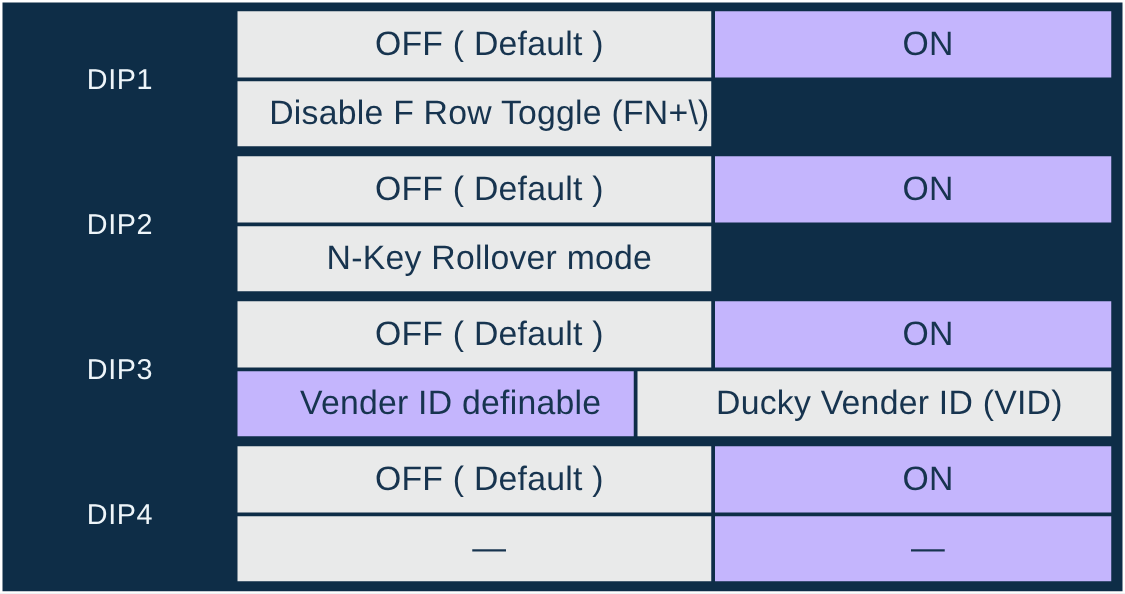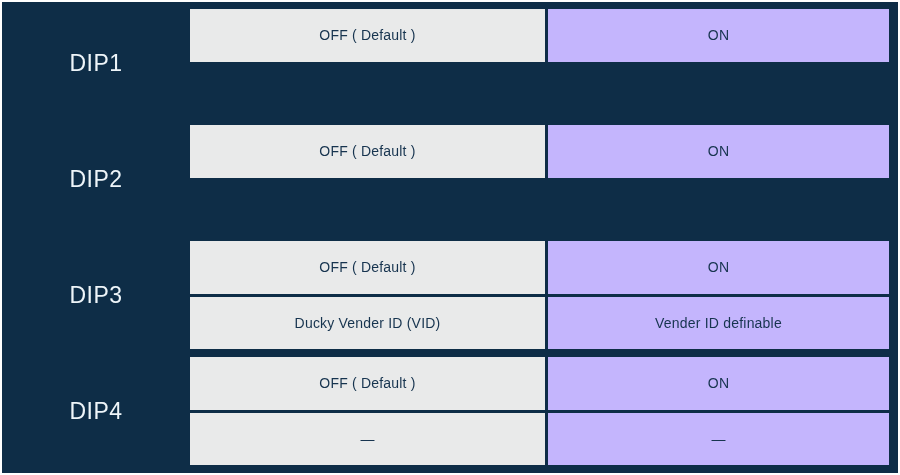--- a/index.html
+++ b/index.html
@@ -49,24 +49,25 @@
   .trow {
     flex: 1 1 0;
     display: flex;
     gap: 3px;
     min-height: 0;
   }
   .cell {
     display: flex;
     align-items: center;
     justify-content: center;
-    font-size: 14px;
+    font-size: 27px;
     color: #17344f;
     letter-spacing: 0.2px;
     white-space: nowrap;
+    padding-left: 24px;
   }
   .cell-left {
     width: 355px;
     flex: 0 0 355px;
     background: #e9eaea;
   }
   .cell-right {
     flex: 1 1 auto;
     background: #c4b5fd;
   }
@@ -77,46 +78,48 @@
 <div class="table-wrap">
 
   <section class="dip-group">
     <div class="dip-label">DIP1</div>
     <div class="group-rows">
       <div class="trow">
         <div class="cell cell-left">OFF ( Default )</div>
         <div class="cell cell-right">ON</div>
       </div>
       <div class="trow">
+        <div class="cell cell-left">Disable F Row Toggle (FN+\)</div>
       </div>
     </div>
   </section>
 
   <section class="dip-group">
     <div class="dip-label">DIP2</div>
     <div class="group-rows">
       <div class="trow">
         <div class="cell cell-left">OFF ( Default )</div>
         <div class="cell cell-right">ON</div>
       </div>
       <div class="trow">
+        <div class="cell cell-left">N-Key Rollover mode</div>
       </div>
     </div>
   </section>
 
   <section class="dip-group">
     <div class="dip-label">DIP3</div>
     <div class="group-rows">
       <div class="trow">
         <div class="cell cell-left">OFF ( Default )</div>
         <div class="cell cell-right">ON</div>
       </div>
       <div class="trow">
+        <div class="cell cell-right">Vender ID definable</div>
         <div class="cell cell-left">Ducky Vender ID (VID)</div>
-        <div class="cell cell-right">Vender ID definable</div>
       </div>
     </div>
   </section>
 
   <section class="dip-group">
     <div class="dip-label">DIP4</div>
     <div class="group-rows">
       <div class="trow">
         <div class="cell cell-left">OFF ( Default )</div>
         <div class="cell cell-right">ON</div>

